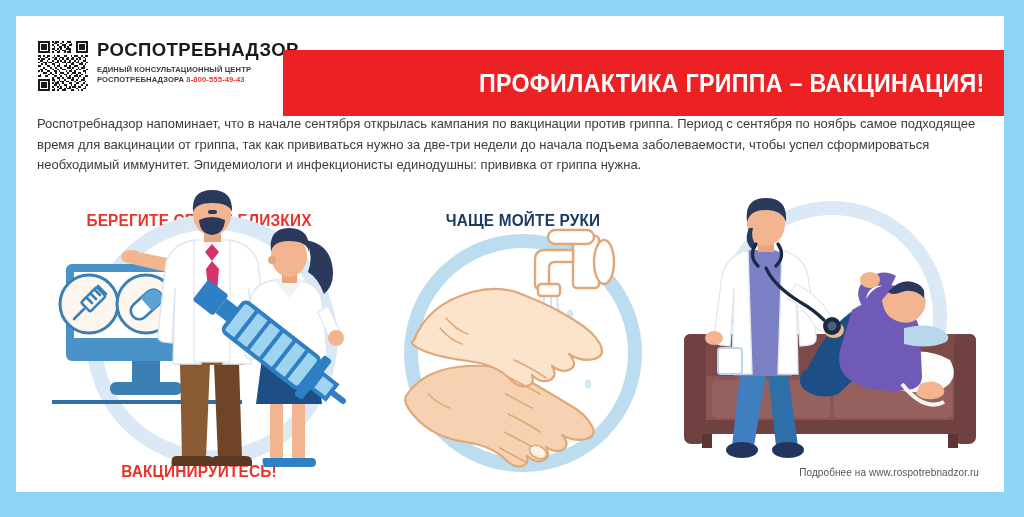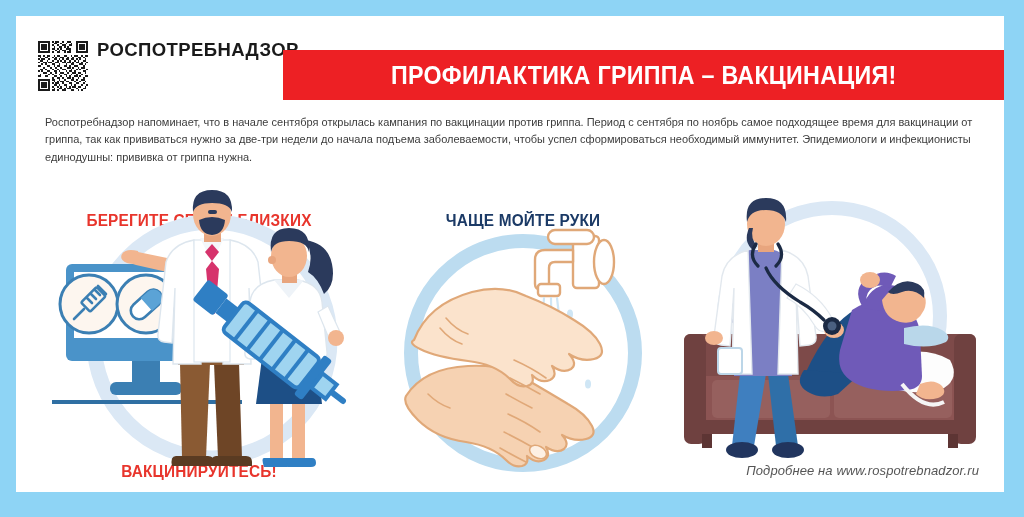--- a/index.html
+++ b/index.html
@@ -28,34 +28,34 @@
     color:#1a1a1a; line-height:1;
   }
   .logo-sub {
     margin-top:5px; font-size:7.6px; font-weight:bold; letter-spacing:.12px;
     color:#3a3a3a; line-height:1.38;
   }
   .logo-phone { color:#e8352c; font-weight:bold; }
 
   .banner {
     position:absolute; left:267px; top:34px;
-    width:721px; height:50px;
+    width:721px; height:66px;
     background:#ed2024;
-    display:flex; align-items:center; justify-content:center;
+    display:flex; align-items:center; justify-content:flex-end;
   }
   .banner-text {
     color:#ffffff; font-size:25px; font-weight:bold;
     letter-spacing:.3px; transform:scaleX(.93);
     white-space:nowrap;
   }
 
   
   .lead {
     position:absolute; left:21px; top:98px; width:946px;
-    font-size:11px; line-height:1.58; color:#3c3c3c; text-align:left;margin-left:8px;
+    font-size:13px; line-height:1.58; color:#3c3c3c; text-align:left;
   }
 
   
   .panels { position:absolute; left:0; top:172px; width:988px; height:304px; }
   .panel { position:absolute; top:0; height:304px; }
   .panel-left   { left:18px;  width:330px; }
   .panel-mid    { left:372px; width:270px; }
   .panel-right  { left:640px; width:348px; }
 
   .cap {
@@ -68,21 +68,21 @@
   .cap-top-left  { top:24px; }
   .cap-top-mid   { top:24px; }
   .cap-bot-left  { top:275px; }
   .cap-bot-right { top:228px; }
 
   .art { position:absolute; left:0; top:0; width:100%; height:100%; }
   .art svg { display:block; width:100%; height:100%; }
 
   .footer {
     position:absolute; right:25px; bottom:14px;
-    font-size:13px; color:#555; letter-spacing:.1px;font-style:italic;
+    font-size:10px; color:#555; letter-spacing:.1px;
   }
 </style>
 </head>
 <body>
 
 <div class="poster">
 
   <div class="header">
 
     <div class="logo-block">
@@ -301,20 +301,25 @@
               <rect x="11" y="28" width="1" height="1"></rect>
             <rect x="14" y="28" width="2" height="1"></rect>
               <rect x="19" y="28" width="2" height="1"></rect>
             <rect x="23" y="28" width="1" height="1"></rect>
               <rect x="25" y="28" width="1" height="1"></rect>
           </g>
         </svg>
       </div>
       <div class="logo-text">
         <div class="logo-title">РОСПОТРЕБНАДЗОР</div>
+        <div class="logo-sub">
+          <span>ЕДИНЫЙ КОНСУЛЬТАЦИОННЫЙ ЦЕНТР</span><br>
+          <span>РОСПОТРЕБНАДЗОРА</span>
+          <span class="logo-phone">8-800-555-49-43</span>
+        </div>
       </div>
     </div>
 
     <div class="banner">
       <div class="banner-text">ПРОФИЛАКТИКА ГРИППА – ВАКЦИНАЦИЯ!</div>
     </div>
   </div>
 
   <p class="lead">Роспотребнадзор напоминает, что в начале сентября открылась кампания по вакцинации против гриппа. Период с сентября по ноябрь самое подходящее время для вакцинации от гриппа, так как прививаться нужно за две-три недели до начала подъема заболеваемости, чтобы успел сформироваться необходимый иммунитет. Эпидемиологи и инфекционисты единодушны: прививка от гриппа нужна.</p>
 

